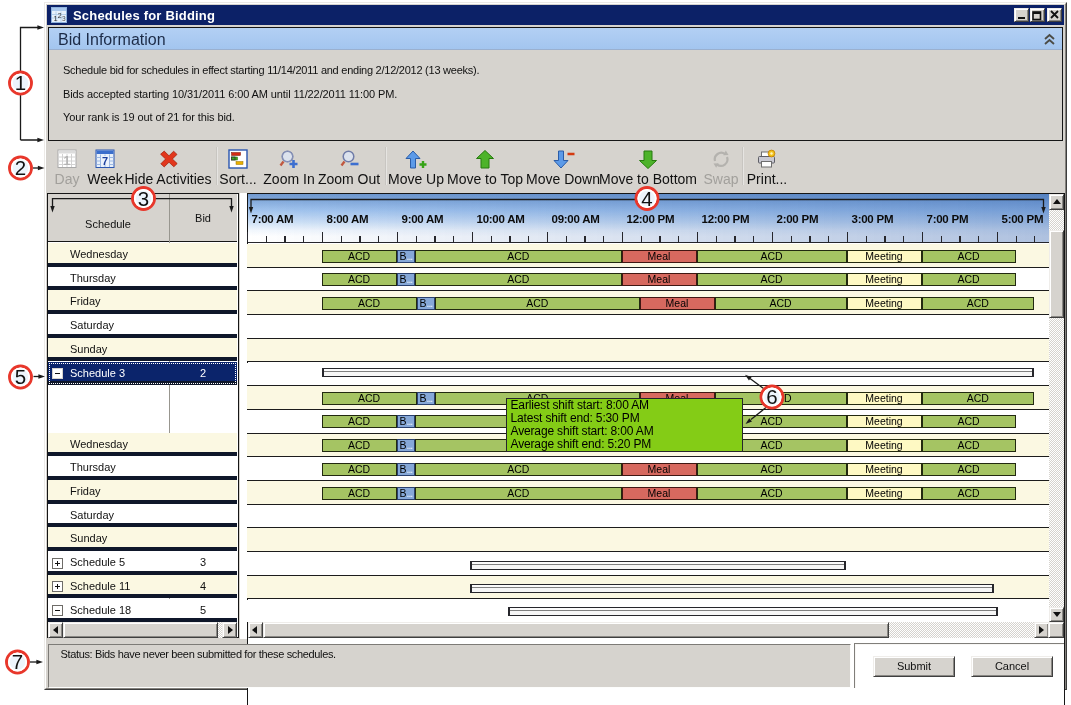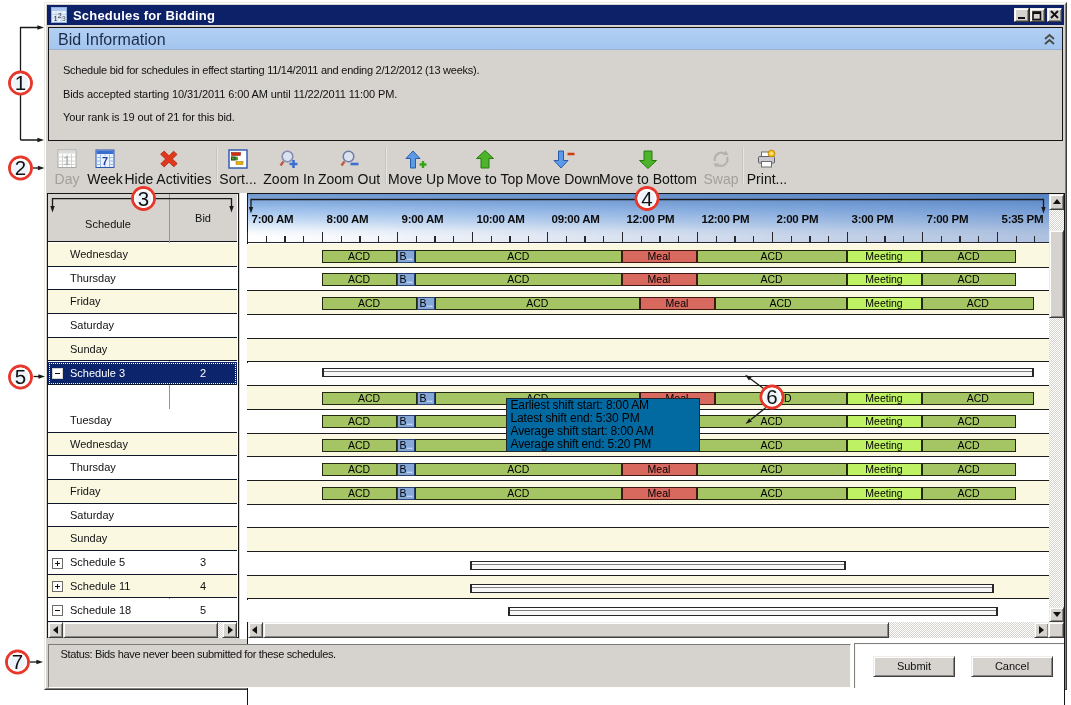--- a/index.html
+++ b/index.html
@@ -12,47 +12,47 @@
 .infobox{left:48px;top:27px;width:1015px;height:114px;border:1.5px solid #161616;background:#d6d3ce}
 .bidhdr{left:0;top:0;width:100%;height:22px;background:linear-gradient(to bottom,#b3d0f4,#a3c5ef);border-bottom:1px solid #9ab0cf}
 .bidtxt{left:9px;top:3px;font-size:16px;color:#1c2b47}
 .iline{font-size:11px;color:#111;letter-spacing:-0.1px;white-space:nowrap}
 .tblbl{top:171px;font-size:14px;color:#111;transform:translateX(-50%);white-space:nowrap}
 .tbsep{top:147px;width:2px;height:38px;background:linear-gradient(to right,#b9b6b1,#f5f4f2)}
 .tbico{top:149px;transform:translateX(-50%)}
 .ltable{left:47px;top:193px;width:192px;height:445px;border:1.5px solid #161616;background:#fff}
 .lhead{left:0;top:0;width:189px;height:47.5px;background:#d6d3ce;border-bottom:1.5px solid #161616;font-size:11px;color:#111}
 .coldiv{width:1px;background:#98968f}
-.trow{left:0;width:189px;height:23.7px;border-bottom:1px solid #0f172a;font-size:11px;color:#111}
+.trow{left:0;width:189px;height:23.7px;border-bottom:4px solid #0f172a;font-size:11px;color:#111}
 .ty{background:#fbf8e2}
 .tw{background:#fff}
 .trtxt{left:22px;top:5px;white-space:nowrap}
 .bidnum{left:121px;top:5px;width:68px;text-align:center}
 .pmbox{left:4px;top:6.5px;width:11px;height:11px;background:#fff;border:1px solid #6e6c68}
 .pmbox i{position:absolute;left:2px;top:4px;width:5px;height:1px;background:#111}
 .pmbox b{position:absolute;left:4px;top:2px;width:1px;height:5px;background:#111}
 .sel{background:#0b246b;color:#fff;outline:1px dotted #fff;outline-offset:-2px}
 .gantt{left:246.5px;top:193px;width:818.5px;height:560px;border:1.5px solid #161616;background:#fff}
 .ghead{left:0;top:0;width:815.5px;height:49px;border-bottom:1px solid #26262b;background:linear-gradient(to right,rgba(40,90,170,0) 0%,rgba(40,90,170,0.38) 100%),linear-gradient(to bottom,#7099cf 0%,#a2c4ee 34%,#cde0f6 58%,#f2f7fd 76%,#fff 88%)}
 .hlab{top:18.5px;font-size:11.5px;font-weight:bold;color:#0b0b0b;white-space:nowrap;letter-spacing:-0.25px}
 .tmin{left:-1px;bottom:0;width:100%;height:6px;background:repeating-linear-gradient(to right,#26262b 0 1px,transparent 1px 18.75px)}
 .tmaj{left:-1px;bottom:0;width:100%;height:10px;background:repeating-linear-gradient(to right,#26262b 0 1px,transparent 1px 75px)}
 .grows{left:-1px;top:50px;width:803px;height:377.5px;overflow:hidden}
 .grow{left:0;width:802px;height:23.7px;border-bottom:1px solid #1c1c1c}
 .bar{position:absolute;top:5.5px;height:13px;border:1px solid #222910;font-size:10.5px;line-height:11px;text-align:center;color:#000;overflow:hidden;white-space:nowrap}
 .acd{background:#a5c463}
 .bbar{background:#86a8d8;border-color:#29406e;text-align:left;padding-left:2px}
 .bbar s{text-decoration:none;color:#e9f0f8;letter-spacing:-1px}
 .meal{background:#d7695f;border-color:#401712}
-.mtg{background:#bef264;border-color:#23290f}
+.mtg{background:#fef9c3;border-color:#23290f}
 .sumbar{position:absolute;height:9px;border:1px solid #26262b;border-left-width:2px;border-right-width:2px;background:linear-gradient(to bottom,#fbfbfb 0 2px,#808080 2px 3px,#f6f6f6 3px 7px)}
 .chk{background-image:conic-gradient(#fff 25%,#d6d3ce 25% 50%,#fff 50% 75%,#d6d3ce 75%);background-size:2px 2px}
 .rb{background:#d6d3ce;border:1px solid;border-color:#efedea #3f3f3f #3f3f3f #efedea;box-shadow:inset 1px 1px 0 #fff,inset -1px -1px 0 #8a8884}
 .tri{position:absolute;width:0;height:0}
-.tooltip{left:505.5px;top:398px;width:194px;height:53.5px;background:#0369a1;border:1px solid #26262b;font-size:12px;line-height:13.1px;color:#000;padding:0 0 0 4px;letter-spacing:-0.15px;z-index:6}
+.tooltip{left:505.5px;top:398px;width:237px;height:53.5px;background:#84cc16;border:1px solid #26262b;font-size:12px;line-height:13.1px;color:#000;padding:0 0 0 4px;letter-spacing:-0.15px;z-index:6}
 .statbox{left:47.5px;top:643.5px;width:803px;height:44px;background:#d6d3ce;border:1px solid;border-color:#7d7b77 #fdfdfc #fdfdfc #7d7b77;font-size:11px;color:#111;letter-spacing:-0.35px}
 .rpan{left:853.5px;top:642.5px;width:210px;height:45px;border-top:1px solid #807e7a;border-left:1px solid #807e7a;box-shadow:inset 1px 1px 0 #f8f7f5}
 .pbtn{top:655.5px;width:82px;height:21px;background:#d6d3ce;border:1px solid;border-color:#efedea #3f3f3f #3f3f3f #efedea;box-shadow:inset 1px 1px 0 #fff,inset -1px -1px 0 #8a8884;font-size:11px;color:#111;text-align:center;line-height:19px}
 .ovl{left:0;top:0;width:1071px;height:705px;z-index:10;pointer-events:none}
 </style></head><body>
 <div class="abs win"></div>
 <div class="abs win2"></div>
 <div class="abs tbar"></div>
 <svg class="abs" style="left:51px;top:6.5px" width="16" height="16">
 <rect x="0.5" y="0.5" width="15" height="15" fill="#e8f1fb" stroke="#8fb2dd"></rect>
@@ -181,23 +181,20 @@
     <div class="abs trow ty" style="top:143.8px">
       <div class="abs trtxt">Sunday</div>
     </div>
     <div class="abs trow tw sel" style="top:167.5px">
       <div class="pmbox abs" style="border-color:#d6d3ce">
         <i></i>
       </div>
       <div class="abs trtxt">Schedule 3</div>
       <div class="abs bidnum">2</div>
     </div>
-    <div class="abs trow tw" style="top:214.89999999999998px">
-      <div class="abs trtxt">Tuesday</div>
-    </div>
     <div class="abs trow ty" style="top:238.59999999999997px">
       <div class="abs trtxt">Wednesday</div>
     </div>
     <div class="abs trow tw" style="top:262.29999999999995px">
       <div class="abs trtxt">Thursday</div>
     </div>
     <div class="abs trow ty" style="top:285.99999999999994px">
       <div class="abs trtxt">Friday</div>
     </div>
     <div class="abs trow tw" style="top:309.69999999999993px">
@@ -244,21 +241,21 @@
       <div class="abs hlab" style="left:4px">7:00 AM</div>
       <div class="abs hlab" style="left:79px">8:00 AM</div>
       <div class="abs hlab" style="left:154px">9:00 AM</div>
       <div class="abs hlab" style="left:229px">10:00 AM</div>
       <div class="abs hlab" style="left:304px">09:00 AM</div>
       <div class="abs hlab" style="left:379px">12:00 PM</div>
       <div class="abs hlab" style="left:454px">12:00 PM</div>
       <div class="abs hlab" style="left:529px">2:00 PM</div>
       <div class="abs hlab" style="left:604px">3:00 PM</div>
       <div class="abs hlab" style="left:679px">7:00 PM</div>
-      <div class="abs hlab" style="left:754px">5:35 PM</div>
+      <div class="abs hlab" style="left:754px">5:00 PM</div>
       <div class="abs tmin"></div>
       <div class="abs tmaj"></div>
     </div>
     <div class="abs grows">
       <div class="abs grow ty" style="top:0px">
         <div class="bar acd" style="left:75px;width:75px">ACD</div>
         <div class="bar bbar" style="left:150px;width:18.75px">B<s>...</s></div>
         <div class="bar acd" style="left:168.75px;width:206.25px">ACD</div>
         <div class="bar meal" style="left:375px;width:75px">Meal</div>
         <div class="bar acd" style="left:450px;width:150px">ACD</div>

